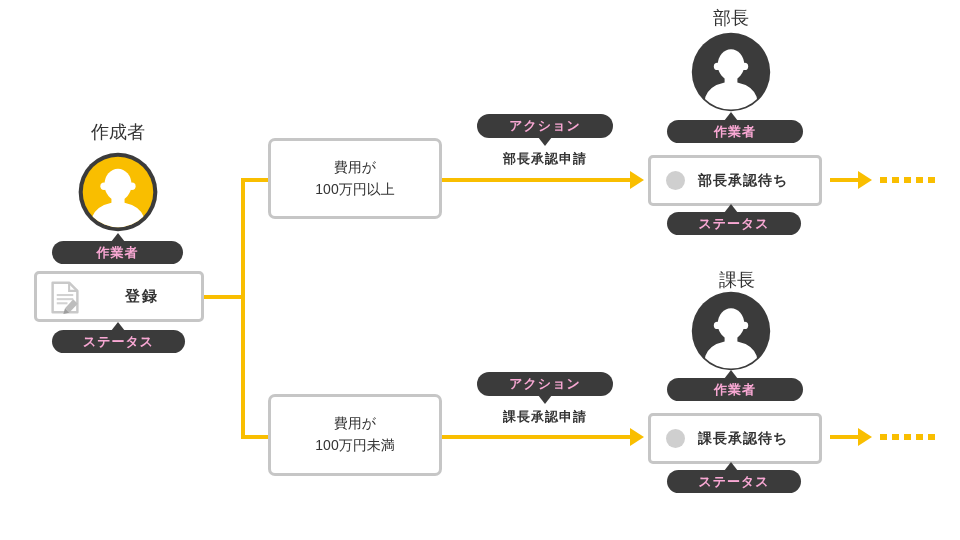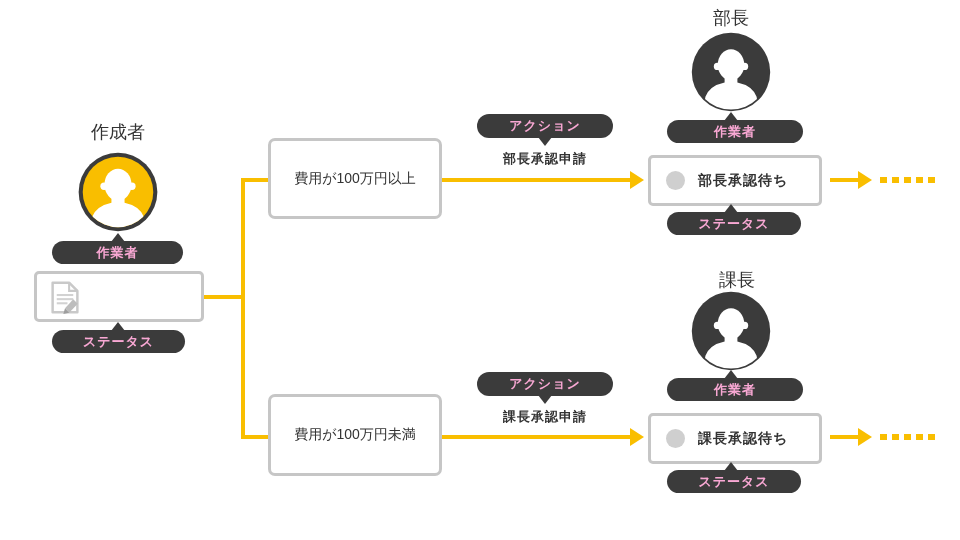--- a/index.html
+++ b/index.html
@@ -5,21 +5,21 @@
   html,body{margin:0;padding:0;background:#ffffff;}
   #canvas{position:relative;width:960px;height:540px;background:#ffffff;overflow:hidden;
     font-family:"Liberation Sans","DejaVu Sans",sans-serif;color:#333333;}
   .abs{position:absolute;}
   .title{font-size:18px;color:#333;text-align:center;}
   .pill{background:#3b3b3b;border-radius:12px;color:#f9a8d4;font-size:13px;font-weight:bold;
     display:flex;align-items:center;justify-content:center;letter-spacing:1px;box-sizing:border-box;}
   .tri-up{width:0;height:0;border-left:7px solid transparent;border-right:7px solid transparent;border-bottom:9px solid #3b3b3b;}
   .tri-down{width:0;height:0;border-left:7px solid transparent;border-right:7px solid transparent;border-top:9px solid #3b3b3b;}
   .box{background:#fff;border:3px solid #c6c6c6;border-radius:5px;box-sizing:border-box;}
-  .cond{display:flex;align-items:center;justify-content:center;
+  .cond{display:flex;flex-direction:column;align-items:center;justify-content:center;
     font-size:14px;line-height:1.55;border-radius:7px;text-align:center;}
   .hline{background:#F9BE00;height:4px;}
   .vline{background:#F9BE00;width:4px;}
   .ahead{width:0;height:0;border-top:9px solid transparent;border-bottom:9px solid transparent;border-left:14px solid #F9BE00;}
   .dashes{display:flex;gap:5px;}
   .dashes span{width:7px;height:6px;background:#F9BE00;display:block;}
   .action-text{font-size:13px;font-weight:bold;text-align:center;color:#333;letter-spacing:1px;}
   .status-inner{display:flex;align-items:center;height:100%;padding-left:15px;box-sizing:border-box;}
   .dot{width:19px;height:19px;border-radius:50%;background:#cfcfcf;flex:none;}
   .status-label{font-size:14px;font-weight:bold;margin-left:13px;letter-spacing:1px;}
@@ -90,20 +90,21 @@
       <path d="M3 2 H23 L33 12 V38 H3 Z" fill="#ffffff" stroke="#c9c9c9" stroke-width="3" stroke-linejoin="round"></path>
       <path d="M23 2 V12 H33" fill="none" stroke="#c9c9c9" stroke-width="2.5"></path>
       <g stroke="#d2d2d2" stroke-width="2.5">
         <line x1="8" y1="17" x2="28" y2="17"></line>
         <line x1="8" y1="22" x2="28" y2="22"></line>
         <line x1="8" y1="27" x2="21" y2="27"></line>
       </g>
       <path d="M18 33 L28 22 L33.5 27.5 L23 38.5 Z" fill="#bdbdbd"></path>
       <path d="M18 33 L16 40 L23 38.5 Z" fill="#9e9e9e"></path>
     </svg>
+    <div class="reg-label">登録</div>
   </div>
 
   <div class="abs tri-up" style="left:111px;top:322px;"></div>
   <div class="abs pill" style="left:52px;top:330px;width:133px;height:23px;">
     <span>ステータス</span>
   </div>
 
   <div class="abs box cond" style="left:268px;top:138px;width:174px;height:81px;">
     <span>費用が</span>
     <span>100万円以上</span>

